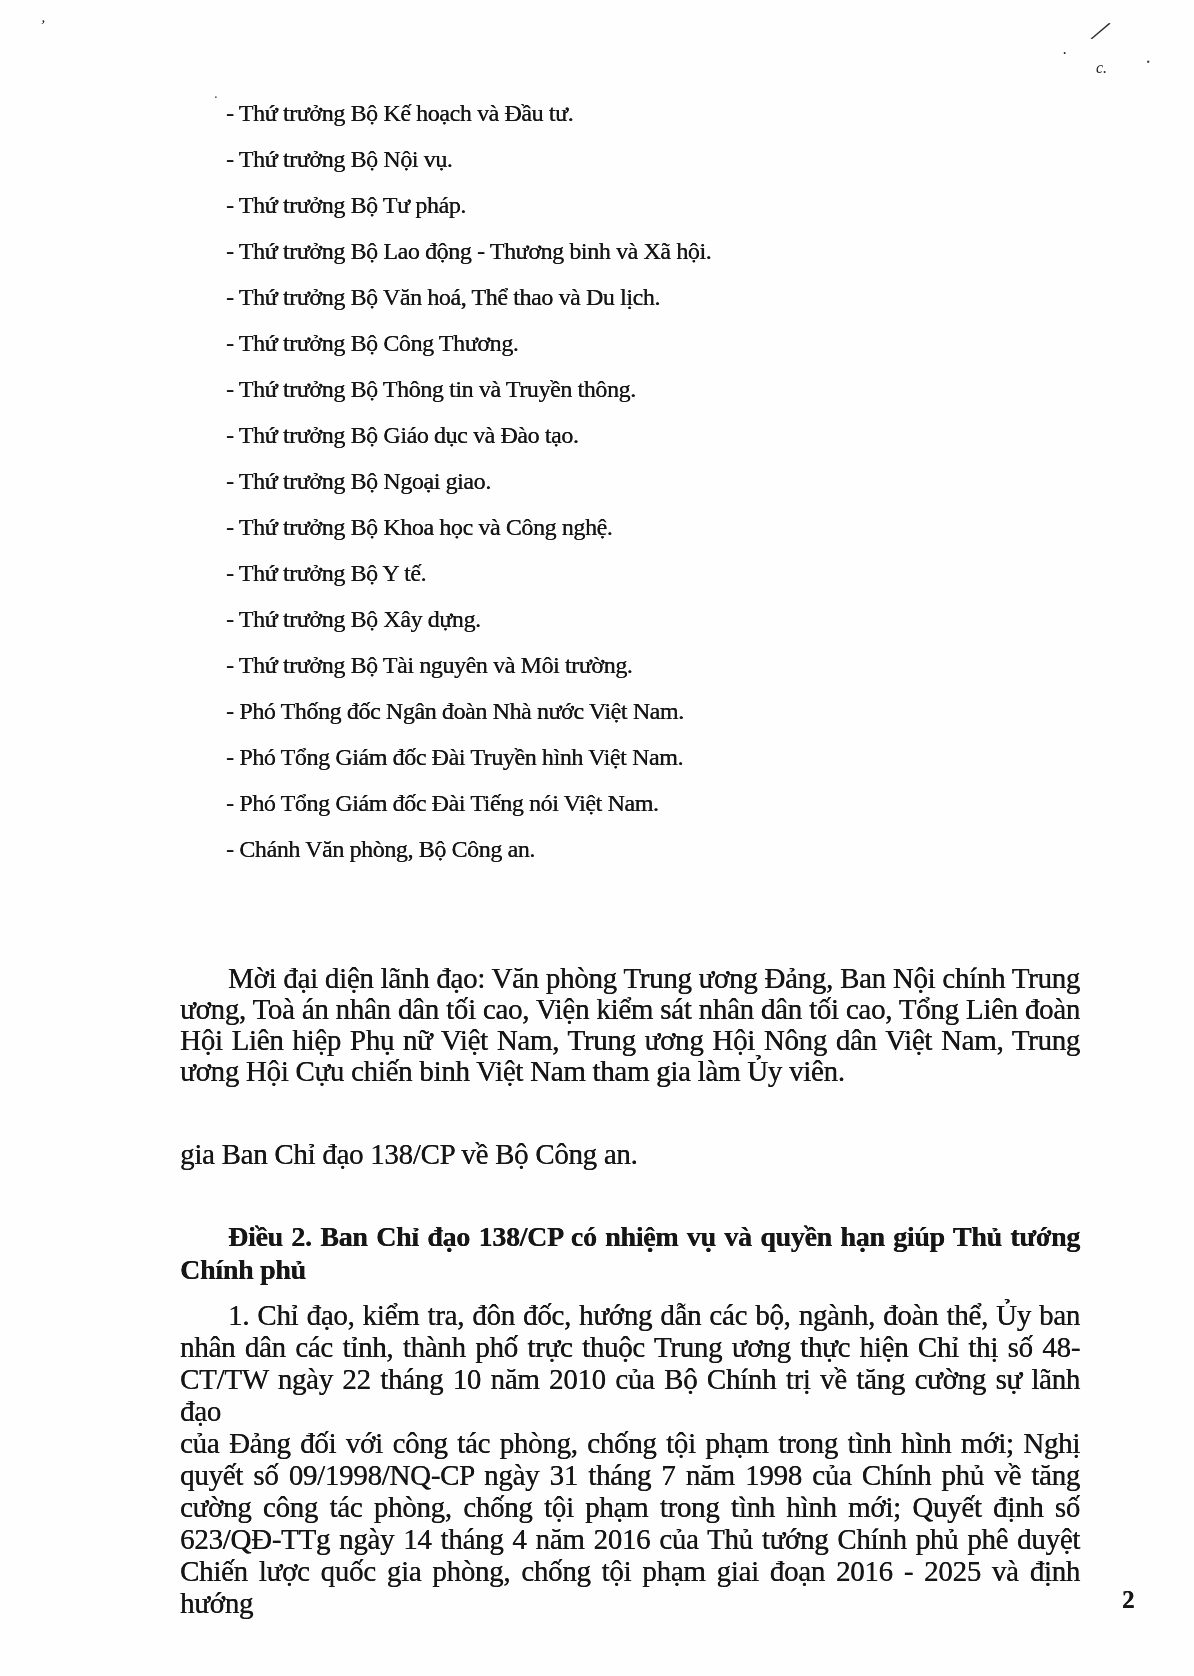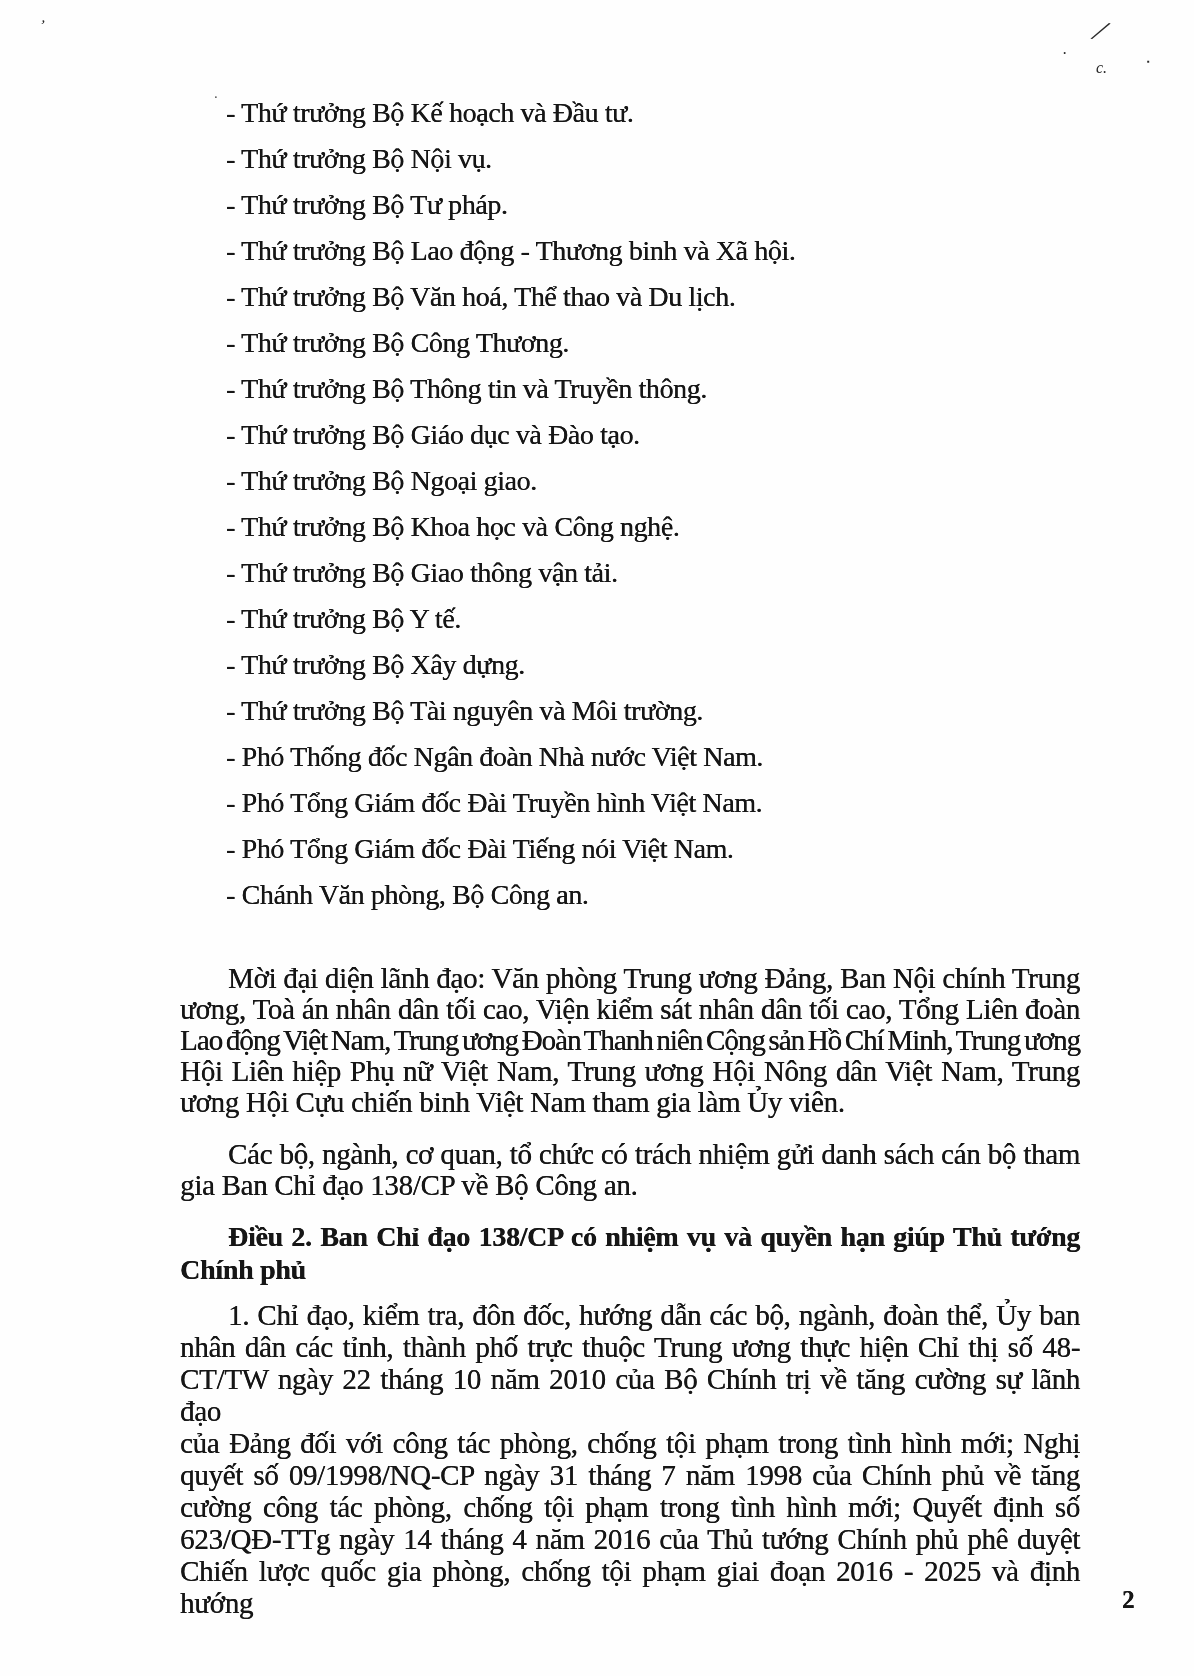--- a/index.html
+++ b/index.html
@@ -9,21 +9,21 @@
     margin:0 auto;
     background:#fefefe;
     overflow:hidden;
     font-family:"Liberation Serif","DejaVu Serif",serif;
     color:#161616;
     text-shadow:0.3px 0 0 currentColor;
   }
   
   .ministry-list{
     position:absolute;left:180px;top:90px;width:900px;
-    font-size:28px;line-height:46px;letter-spacing:-0.4px;
+    font-size:24px;line-height:46px;letter-spacing:-0.4px;
   }
   .ministry-list .li{padding-left:46px;white-space:nowrap;}
   
   .para{
     position:absolute;left:180px;width:900px;
     font-size:29px;line-height:31px;letter-spacing:-0.3px;
   }
   .para-invite{top:963px;}
   .para-notice{top:1139px;}
   .para-duties{top:1299px;line-height:32px;}
@@ -65,40 +65,37 @@
     <div class="li">- Thứ trưởng Bộ Kế hoạch và Đầu tư.</div>
     <div class="li">- Thứ trưởng Bộ Nội vụ.</div>
     <div class="li">- Thứ trưởng Bộ Tư pháp.</div>
     <div class="li">- Thứ trưởng Bộ Lao động - Thương binh và Xã hội.</div>
     <div class="li">- Thứ trưởng Bộ Văn hoá, Thể thao và Du lịch.</div>
     <div class="li">- Thứ trưởng Bộ Công Thương.</div>
     <div class="li">- Thứ trưởng Bộ Thông tin và Truyền thông.</div>
     <div class="li">- Thứ trưởng Bộ Giáo dục và Đào tạo.</div>
     <div class="li">- Thứ trưởng Bộ Ngoại giao.</div>
     <div class="li">- Thứ trưởng Bộ Khoa học và Công nghệ.</div>
-    <div class="li">- Thứ trưởng Bộ Giao thông vận tải.</div>
     <div class="li">- Thứ trưởng Bộ Y tế.</div>
     <div class="li">- Thứ trưởng Bộ Xây dựng.</div>
     <div class="li">- Thứ trưởng Bộ Tài nguyên và Môi trường.</div>
     <div class="li">- Phó Thống đốc Ngân đoàn Nhà nước Việt Nam.</div>
     <div class="li">- Phó Tổng Giám đốc Đài Truyền hình Việt Nam.</div>
     <div class="li">- Phó Tổng Giám đốc Đài Tiếng nói Việt Nam.</div>
     <div class="li">- Chánh Văn phòng, Bộ Công an.</div>
   </div>
 
   <div class="para para-invite">
     <div class="jline indent">Mời đại diện lãnh đạo: Văn phòng Trung ương Đảng, Ban Nội chính Trung</div>
     <div class="jline">ương, Toà án nhân dân tối cao, Viện kiểm sát nhân dân tối cao, Tổng Liên đoàn</div>
-    <div class="jline condensed">Lao động Việt Nam, Trung ương Đoàn Thanh niên Cộng sản Hồ Chí Minh, Trung ương</div>
     <div class="jline">Hội Liên hiệp Phụ nữ Việt Nam, Trung ương Hội Nông dân Việt Nam, Trung</div>
     <div class="jline lastline">ương Hội Cựu chiến binh Việt Nam tham gia làm Ủy viên.</div>
   </div>
 
   <div class="para para-notice">
-    <div class="jline indent">Các bộ, ngành, cơ quan, tổ chức có trách nhiệm gửi danh sách cán bộ tham</div>
     <div class="jline lastline">gia Ban Chỉ đạo 138/CP về Bộ Công an.</div>
   </div>
 
   <div class="para heading">
     <div class="jline indent">Điều 2. Ban Chỉ đạo 138/CP có nhiệm vụ và quyền hạn giúp Thủ tướng</div>
     <div class="jline lastline">Chính phủ</div>
   </div>
 
   <div class="para para-duties">
     <div class="jline indent">1. Chỉ đạo, kiểm tra, đôn đốc, hướng dẫn các bộ, ngành, đoàn thể, Ủy ban</div>

